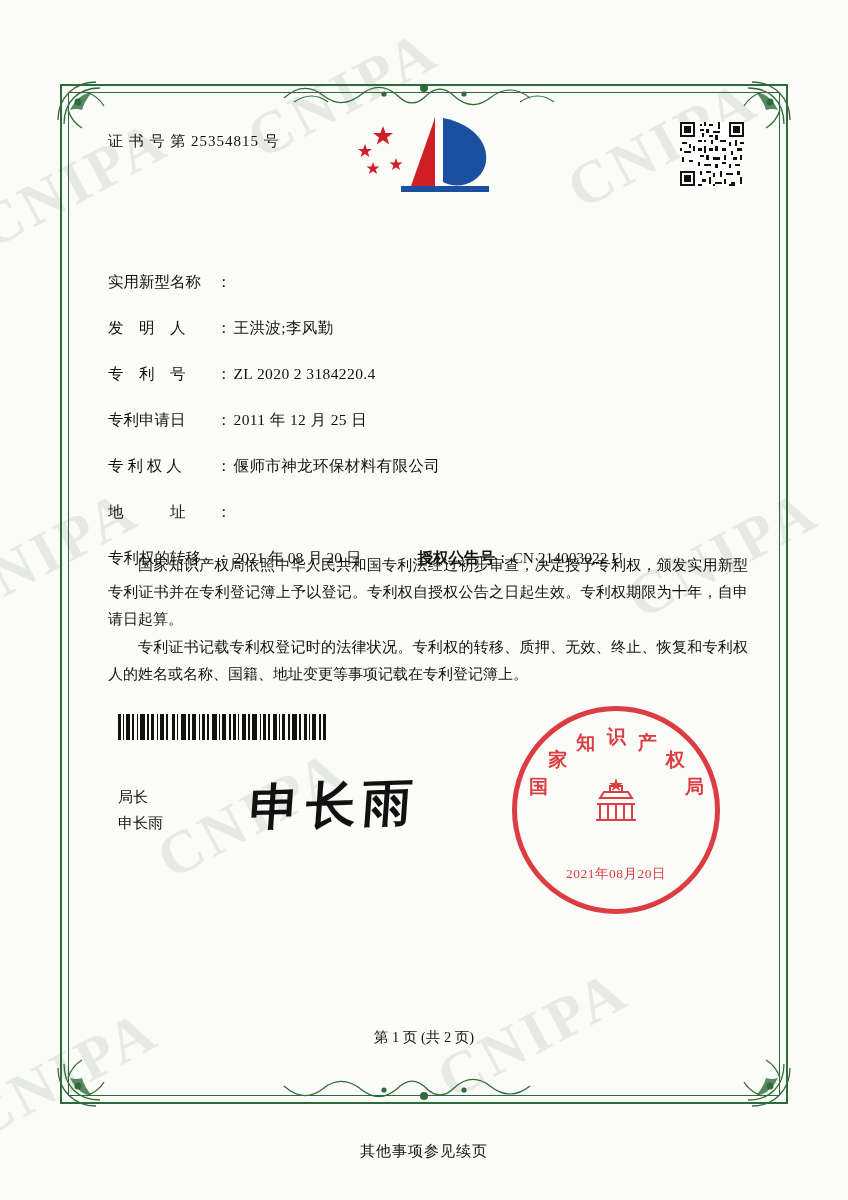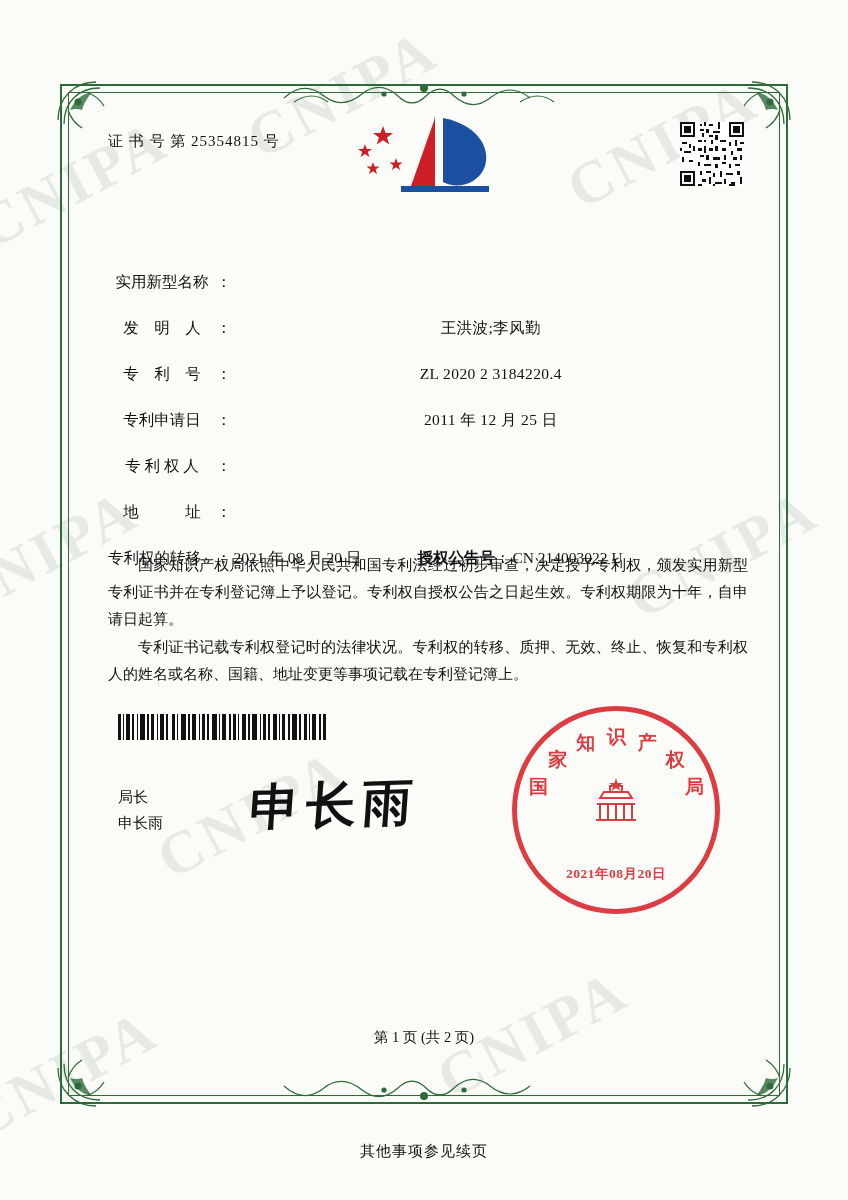--- a/index.html
+++ b/index.html
@@ -70,21 +70,21 @@
     position:absolute;left:0;right:0;top:104px;
     text-align:center;
     font-size:40px;font-weight:700;letter-spacing:6px;color:#111;
     font-family:"DejaVu Serif",serif;
   }
 
   .fields{position:absolute;left:48px;top:188px;right:40px;}
   .frow{
     display:flex;align-items:baseline;
     margin-bottom:25px;
-    font-size:15.5px;color:#111;text-align:center;
+    font-size:15.5px;color:#111;
   }
   .flabel{
     width:108px;flex:none;
     letter-spacing:0px;
     white-space:pre;
   }
   .fcolon{flex:none;margin-right:2px;}
   .fvalue{flex:1;letter-spacing:.4px;}
 
   .frow-inline{display:flex;align-items:baseline;font-size:15.5px;color:#111;margin-bottom:16px;}
@@ -135,21 +135,21 @@
     position:absolute;inset:0;
   }
   .seal-text span{
     position:absolute;left:50%;top:50%;
     font-size:19px;font-weight:700;
     font-family:"DejaVu Serif",serif;
     transform-origin:0 0;
   }
   .seal-date{
     position:absolute;left:0;right:0;bottom:26px;text-align:center;
-    font-size:13.5px;font-weight:700;letter-spacing:.5px;
+    font-size:13.5px;font-weight:400;letter-spacing:.5px;
   }
 
   
   .pageno{
     position:absolute;left:0;right:0;top:944px;text-align:center;
     font-size:14.5px;color:#111;
   }
   .footnote{
     position:absolute;left:0;right:0;top:1142px;text-align:center;
     font-size:15px;color:#111;letter-spacing:1px;z-index:2;
@@ -367,20 +367,21 @@
       <span class="fvalue">ZL 2020 2 3184220.4</span>
     </div>
     <div class="frow">
       <span class="flabel">专利申请日</span>
       <span class="fcolon">：</span>
       <span class="fvalue">2011 年 12 月 25 日</span>
     </div>
     <div class="frow">
       <span class="flabel">专 利 权 人</span>
       <span class="fcolon">：</span>
+      <span class="fvalue">偃师市神龙环保材料有限公司</span>
     </div>
     <div class="frow">
       <span class="flabel">地　　　址</span>
       <span class="fcolon">：</span>
     </div>
 
     <div class="frow-inline">
       <span class="f2label">专利权的转移</span>
       <span class="fcolon">：</span>
       <span class="f2val">2021 年 08 月 20 日</span>

